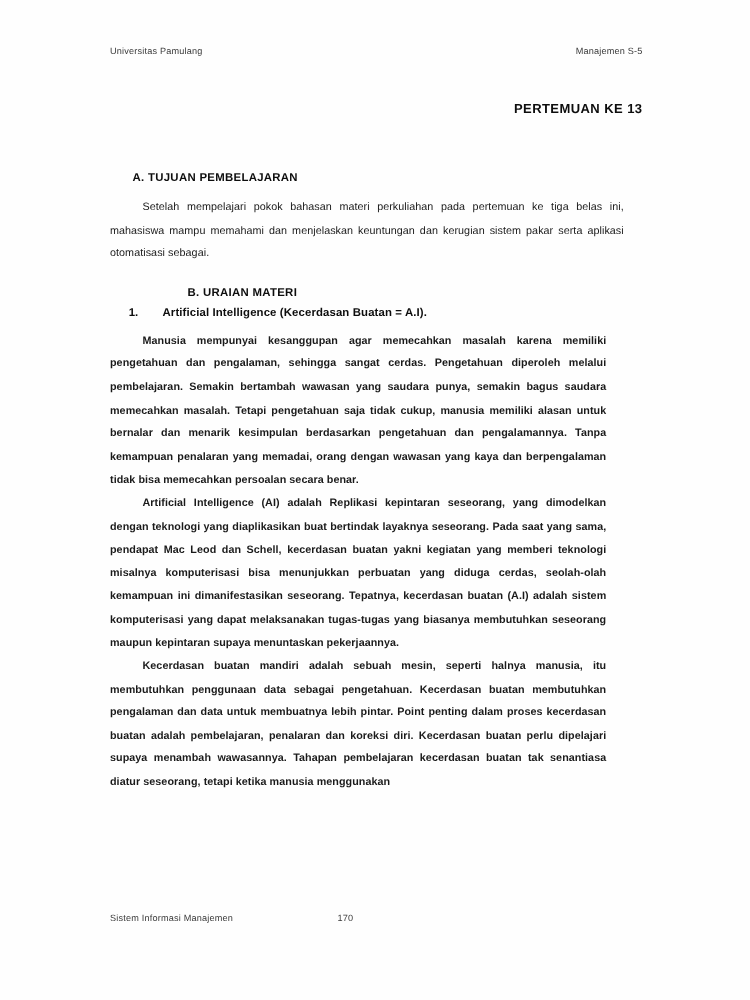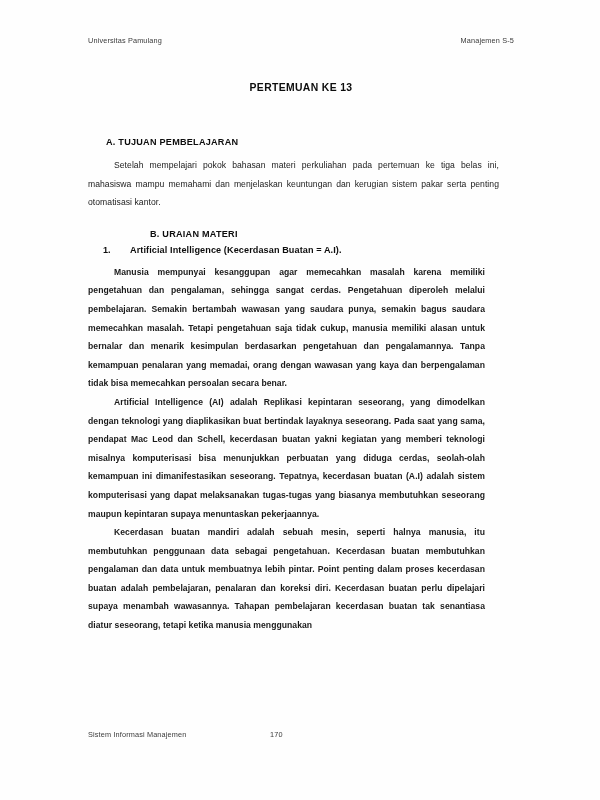--- a/index.html
+++ b/index.html
@@ -39,21 +39,21 @@
   }
   .running-head .rh-left,
   .running-head .rh-right { white-space: nowrap; }
 
   
   .title-block {
     position: absolute;
     top: 78px;
     left: 88px;
     right: 86px;
-    text-align: center;
+    text-align: right;
   }
   .title-line {
     font-size: 10.4px;
     font-weight: bold;
     letter-spacing: 0.35px;
     line-height: 19px;
     color: #0d0d0d;
   }
 
   
@@ -149,21 +149,21 @@
     <span class="rh-right">Manajemen S-5</span>
   </div>
 
   <div class="title-block">
     <div class="title-line">PERTEMUAN KE 13</div>
   </div>
 
   <div class="content">
 
     <div class="section-heading">A. TUJUAN PEMBELAJARAN</div>
-    <p class="para intro-para">Setelah mempelajari pokok bahasan materi perkuliahan pada pertemuan ke tiga belas ini, mahasiswa mampu memahami dan menjelaskan keuntungan dan kerugian sistem pakar serta penting otomatisasi kantor.</p>
+    <p class="para intro-para">Setelah mempelajari pokok bahasan materi perkuliahan pada pertemuan ke tiga belas ini, mahasiswa mampu memahami dan menjelaskan keuntungan dan kerugian sistem pakar serta aplikasi otomatisasi sebagai.</p>
 
     <div class="section-heading second">B. URAIAN MATERI</div>
 
     <div class="numbered-heading">
       <span class="num">1.</span>
       <span class="nh-text">Artificial Intelligence (Kecerdasan Buatan = A.I).</span>
     </div>
 
     <p class="para body-para">Manusia mempunyai kesanggupan agar memecahkan masalah karena memiliki pengetahuan dan pengalaman, sehingga sangat cerdas. Pengetahuan diperoleh melalui pembelajaran. Semakin bertambah wawasan yang saudara punya, semakin bagus saudara memecahkan masalah. Tetapi pengetahuan saja tidak cukup, manusia memiliki alasan untuk bernalar dan menarik kesimpulan berdasarkan pengetahuan dan pengalamannya. Tanpa kemampuan penalaran yang memadai, orang dengan wawasan yang kaya dan berpengalaman tidak bisa memecahkan persoalan secara benar.</p>
     <p class="para body-para">Artificial Intelligence (AI) adalah Replikasi kepintaran seseorang, yang dimodelkan dengan teknologi yang diaplikasikan buat bertindak layaknya seseorang. Pada saat yang sama, pendapat Mac Leod dan Schell, kecerdasan buatan yakni kegiatan yang memberi teknologi misalnya komputerisasi bisa menunjukkan perbuatan yang diduga cerdas, seolah-olah kemampuan ini dimanifestasikan seseorang. Tepatnya, kecerdasan buatan (A.I) adalah sistem komputerisasi yang dapat melaksanakan tugas-tugas yang biasanya membutuhkan seseorang maupun kepintaran supaya menuntaskan pekerjaannya.</p>

